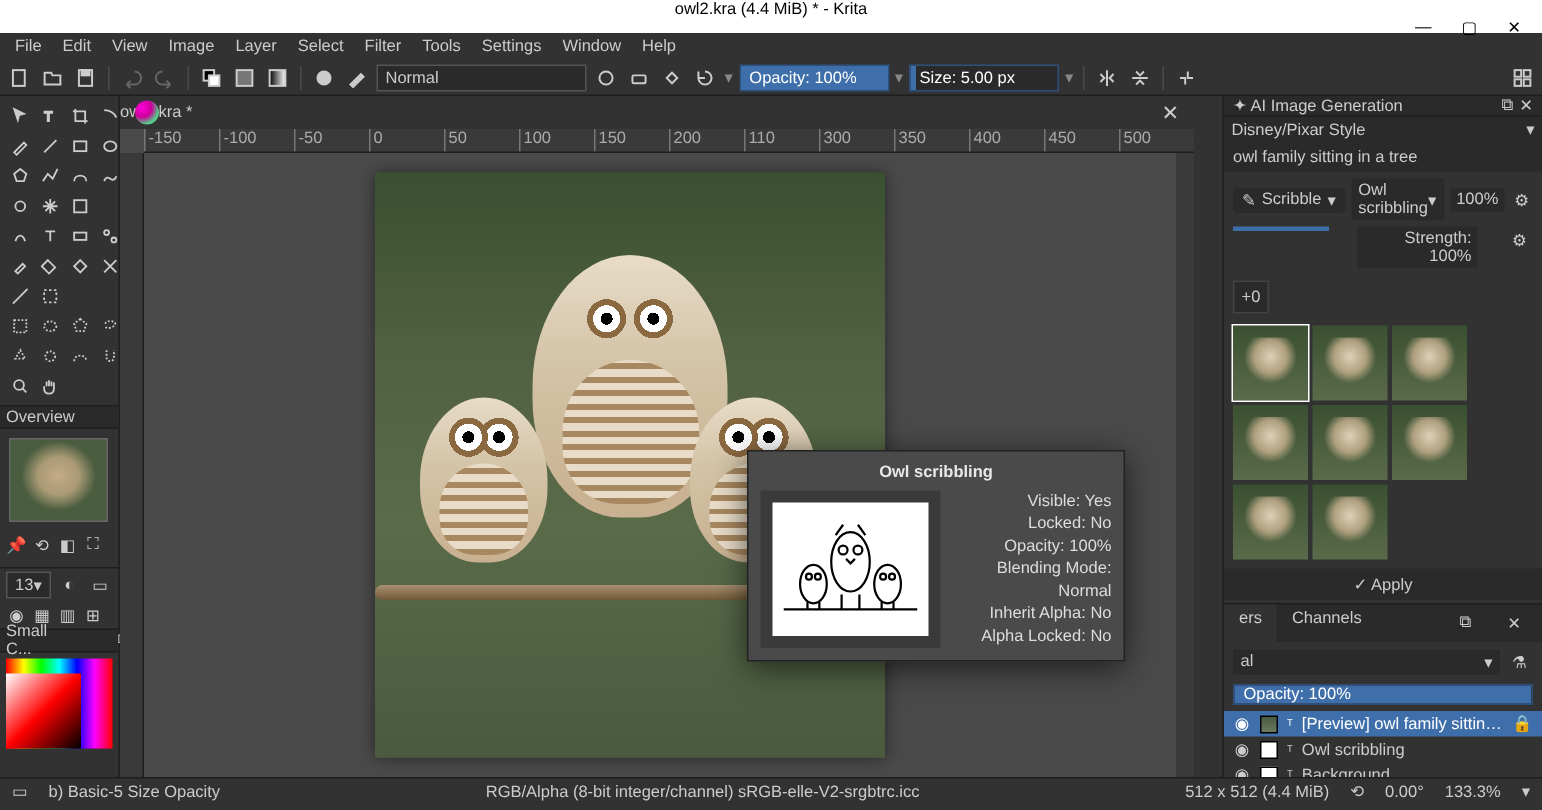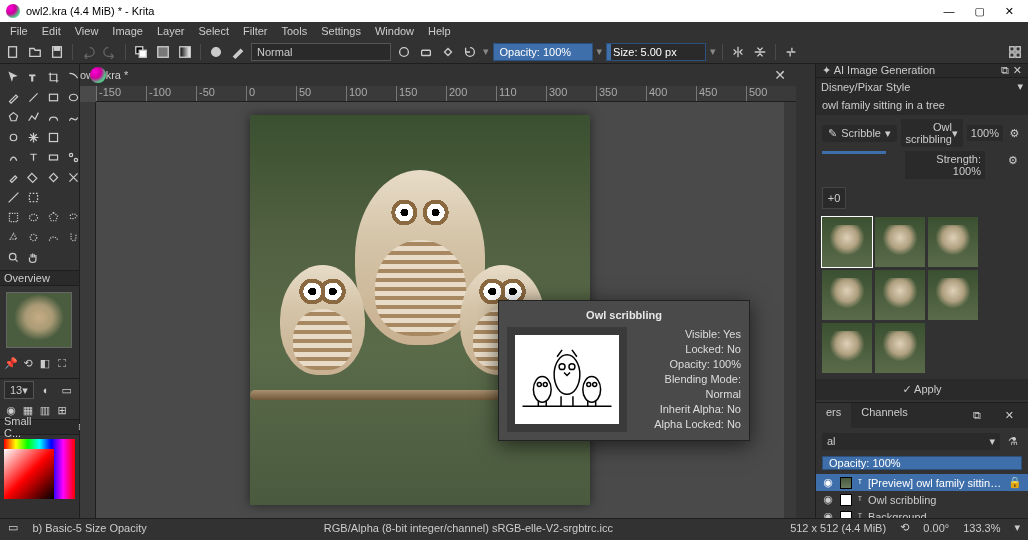--- a/index.html
+++ b/index.html
@@ -1,17 +1,17 @@
 <!DOCTYPE html>
 <html><head>
 <meta charset="utf-8">
 <style>
 * { margin: 0; padding: 0; box-sizing: border-box; font-family: "Segoe UI", sans-serif; font-size: 11px; user-select: none; }
 body { width: 1028px; height: 540px; background: #323232; color: #ccc; overflow: hidden; position: relative; }
-.titlebar { height: 22px; background: #fff; color: #000; display: flex; align-items: center; padding: 0 6px; }
+.titlebar { height: 22px; background: #fff; color: #000; display: flex; align-items: center; padding: 0 6px; flex-direction: column; }
 .titlebar .app-icon { width: 14px; height: 14px; margin-right: 6px; border-radius: 50%; background: radial-gradient(circle at 30% 30%, #f0d, #c09 40%, #5c8 70%); }
 .titlebar .win-btns { margin-left: auto; display: flex; gap: 20px; font-size: 13px; padding-right: 8px; }
 .menubar { height: 18px; background: #323232; display: flex; align-items: center; padding: 0 4px; gap: 2px; }
 .menubar span { padding: 1px 6px; cursor: default; }
 .toolbar { height: 24px; background: #323232; display: flex; align-items: center; padding: 0 4px; gap: 4px; border-bottom: 1px solid #1e1e1e; }
 .tbtn { width: 18px; height: 18px; display: flex; align-items: center; justify-content: center; color: #ccc; }
 .tbtn svg { width: 14px; height: 14px; stroke: #ccc; fill: none; stroke-width: 1.5; }
 .sep { width: 1px; height: 16px; background: #4a4a4a; margin: 0 2px; }
 .combo { background: #2a2a2a; height: 18px; display: flex; align-items: center; padding: 0 5px; border: 1px solid #555; }
 .blue-slider { height: 18px; background: linear-gradient(to right, #3f6faa 0%, #3f6faa var(--pct,100%), #2a2a2a var(--pct,100%)); padding: 0 6px; display: flex; align-items: center; color: #fff; border: 1px solid #2c4f7c; }
@@ -42,21 +42,21 @@
 .owl::before { content: ''; position: absolute; width: 70%; height: 55%; left: 15%; top: 40%; background: repeating-linear-gradient(0deg, #a88860 0 4px, #e8dcc8 4px 9px); border-radius: 50% 50% 40% 40%; }
 .owl::after { content: ''; position: absolute; width: 60%; height: 28%; left: 20%; top: 10%; background: radial-gradient(circle at 30% 50%, #000 0 4px, #fff 4px 9px, #8a6840 9px 13px, transparent 13px), radial-gradient(circle at 70% 50%, #000 0 4px, #fff 4px 9px, #8a6840 9px 13px, transparent 13px); }
 .branch { position: absolute; width: 100%; height: 10px; background: linear-gradient(180deg, #a89070, #705838); top: 275px; border-radius: 5px; }
 .scroll-v { width: 12px; background: #3a3a3a; }
 .right-panels { width: 286px; background: #323232; border-left: 1px solid #1e1e1e; display: flex; flex-direction: column; overflow: hidden; margin-left: 19px; }
 .docker-title { height: 18px; background: #2a2a2a; display: flex; align-items: center; padding: 0 6px; justify-content: space-between; border-bottom: 1px solid #1e1e1e; }
 .docker-title .ctrls { display: flex; gap: 4px; font-size: 10px; }
 .prompt-box { background: #2a2a2a; margin: 0; padding: 4px 6px; height: 20px; }
 .gen-row { display: flex; align-items: center; gap: 4px; padding: 4px 6px; }
 .scribble-badge { display: flex; align-items: center; gap: 4px; background: #2a2a2a; padding: 2px 6px; border-radius: 3px; }
-.grey-combo { flex: 1; background: #2a2a2a; padding: 2px 5px; display: flex; align-items: center; justify-content: space-between; text-align: right; }
+.grey-combo { flex: 1; background: #2a2a2a; padding: 2px 5px; display: flex; align-items: center; justify-content: space-between; }
 .pct-box { width: 42px; background: #2a2a2a; padding: 2px 4px; text-align: right; }
 .strength-row { display: flex; gap: 19px; padding: 0 6px 4px; }
 .strength-bar { flex: 1; height: 3px; background: #3f6faa; }
 .gen-btn-row { display: flex; gap: 4px; padding: 4px 6px; }
 .gen-btn { flex: 1; background: #2a2a2a; text-align: center; padding: 4px 0; border: 1px solid #444; }
 .plus-btn { width: 24px; background: #2a2a2a; text-align: center; padding: 4px 0; border: 1px solid #444; }
 .thumbs { display: flex; flex-wrap: wrap; gap: 3px; padding: 4px 6px; }
 .thumb { width: 50px; height: 50px; background: linear-gradient(180deg, #3a5030, #5a6b4a); position: relative; }
 .thumb.sel { outline: 1px solid #fff; }
 .thumb::after { content: ''; position: absolute; inset: 8px 6px 10px; background: radial-gradient(ellipse at 50% 40%, rgba(230,215,190,.95) 0%, rgba(200,176,144,.8) 40%, transparent 65%); }

